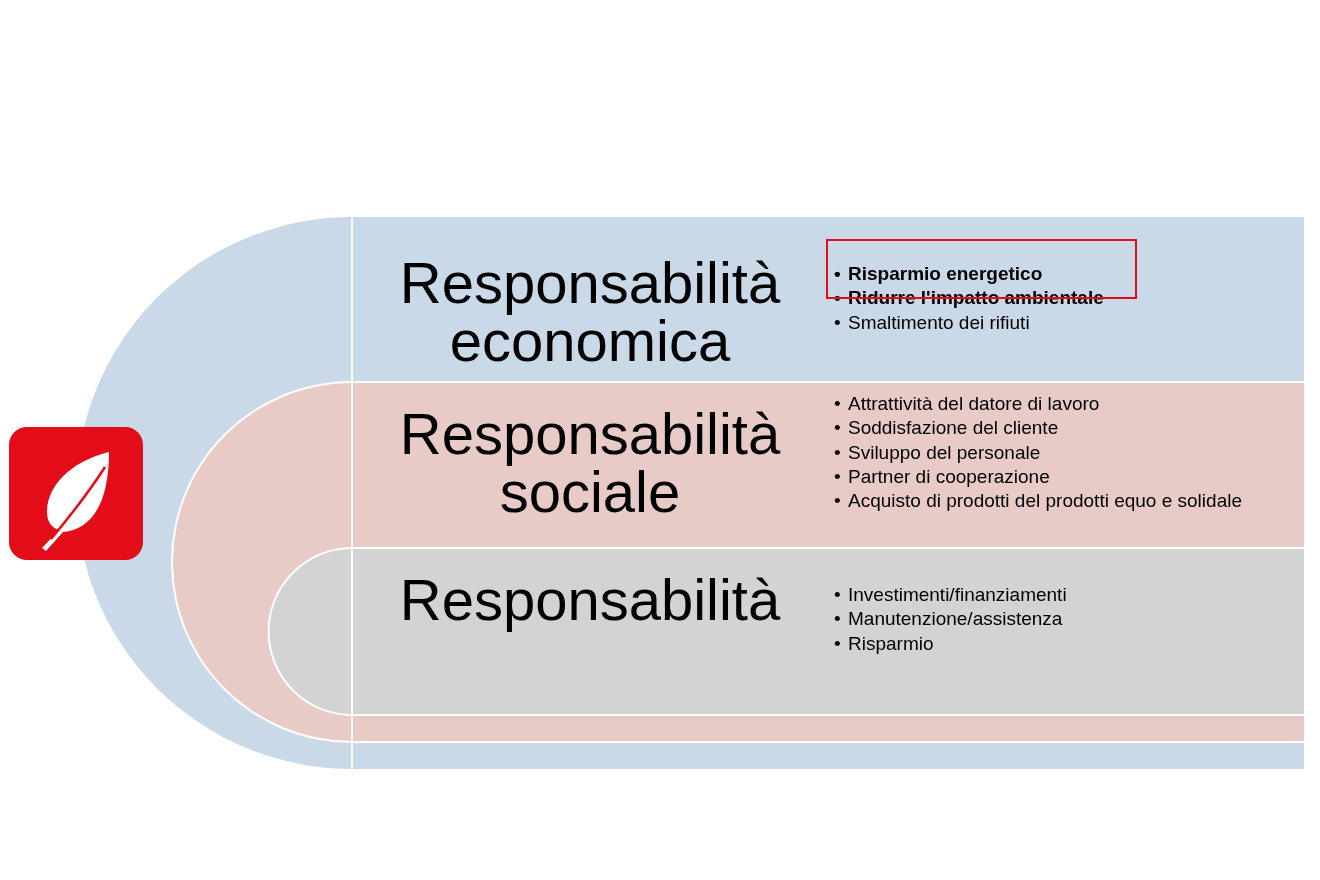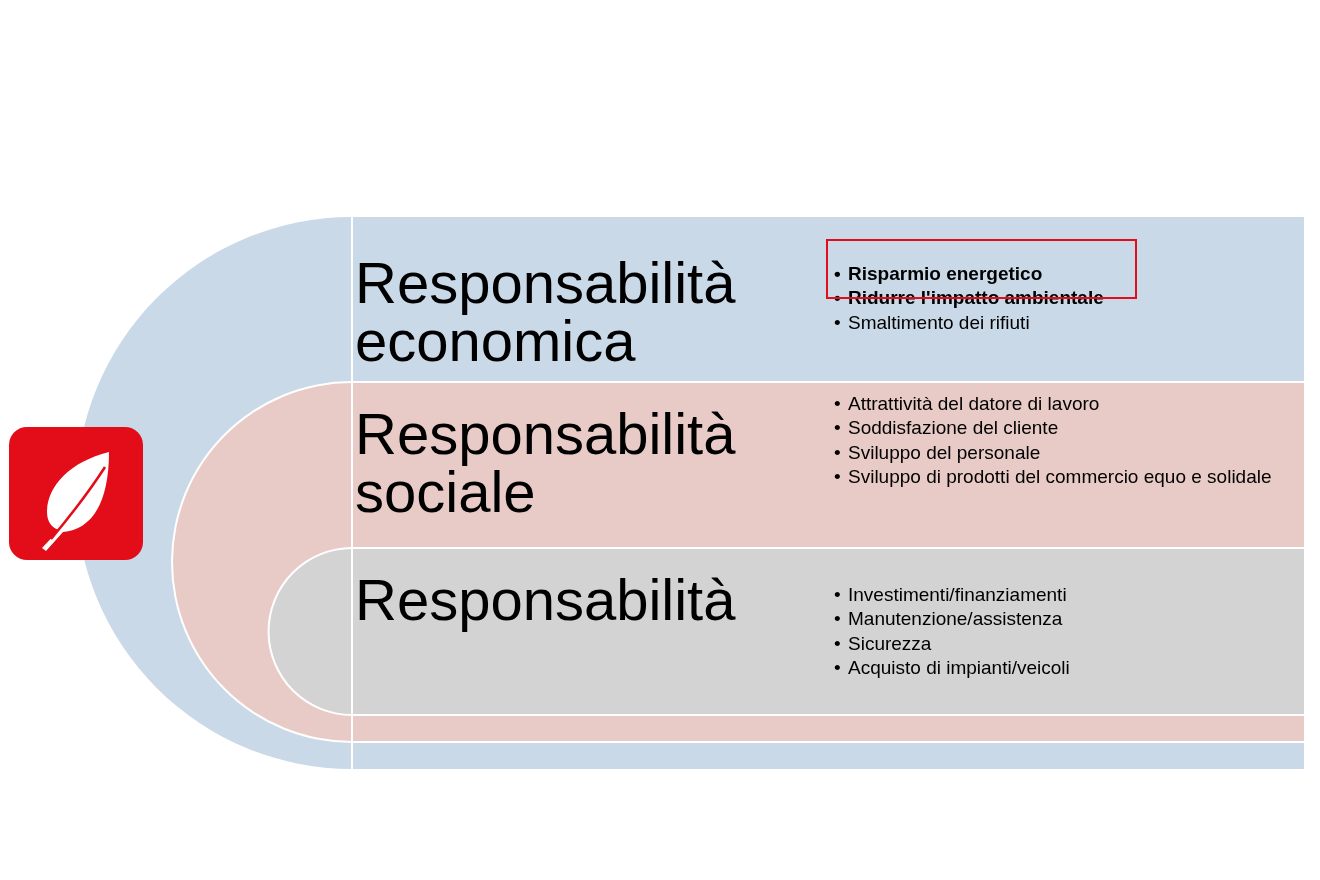--- a/index.html
+++ b/index.html
@@ -1,19 +1,19 @@
 <!DOCTYPE html>
 <html><head>
 <meta charset="utf-8">
 <style>
   html, body { margin:0; padding:0; }
   body { width:1320px; height:880px; background:#ffffff; position:relative; overflow:hidden;
          font-family:"Liberation Sans", sans-serif; color:#000; }
   svg.bg { position:absolute; left:0; top:0; }
-  .title { position:absolute; left:355px; width:470px; text-align:left; font-size:58px; line-height:58px; }
+  .title { position:absolute; left:355px; width:470px; text-align:center; font-size:58px; line-height:58px; }
   .list { position:absolute; left:834px; margin:0; padding:0; list-style:none; font-size:19px; line-height:24.3px; white-space:nowrap; }
   .list li::before { content:"\2022"; display:inline-block; width:14px; }
   .list li.b { font-weight:bold; }
   .hl { position:absolute; left:826px; top:239px; width:311px; height:60px; border:2px solid #e20d18; box-sizing:border-box; }
   .logo { position:absolute; left:9px; top:427px; width:134px; height:133px; background:#e20d18; border-radius:18px; }
 </style>
 </head>
 <body>
 
 <svg class="bg" width="1320" height="880">
@@ -48,24 +48,24 @@
 <div class="hl"></div>
 
 <div class="title" style="top:405px;">
   <div>Responsabilità</div>
   <div>sociale</div>
 </div>
 <ul class="list" style="top:392px;">
   <li>Attrattività del datore di lavoro</li>
   <li>Soddisfazione del cliente</li>
   <li>Sviluppo del personale</li>
-  <li>Sviluppo di prodotti del commercio equo e solidale</li>
+  <li>Partner di cooperazione</li>
+  <li>Acquisto di prodotti del prodotti equo e solidale</li>
 </ul>
 
 <div class="title" style="top:571px;">
   <div>Responsabilità</div>
 </div>
 <ul class="list" style="top:583px;">
   <li>Investimenti/finanziamenti</li>
   <li>Manutenzione/assistenza</li>
-  <li>Sicurezza</li>
-  <li>Acquisto di impianti/veicoli</li>
+  <li>Risparmio</li>
 </ul>
 
 </body></html>

